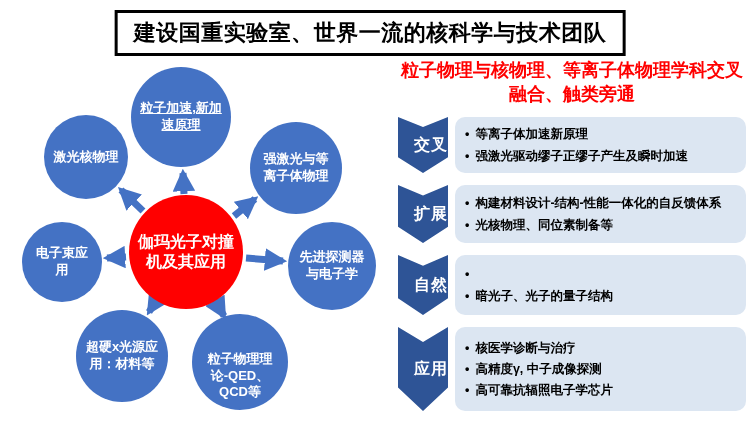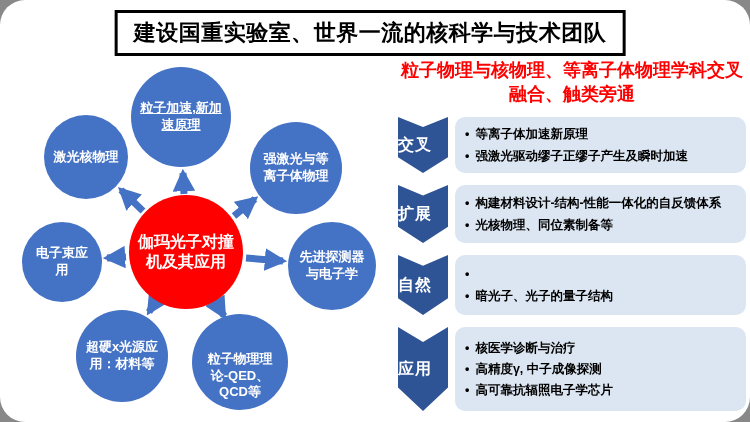--- a/index.html
+++ b/index.html
@@ -4,21 +4,20 @@
 <style>
   html,body{margin:0;padding:0;background:#888;}
   *{box-sizing:border-box;}
   .canvas{
     position:relative;
     width:750px;height:422px;
     margin:0 auto;
     background:#ffffff;
     overflow:hidden;
     font-family:"Liberation Sans","DejaVu Sans",sans-serif;
-    border-radius:25px;
   }
   
   .title-box{
     position:absolute;left:50%;top:10px;transform:translateX(-51%);
     border:3px solid #000;
     padding:5px 16px;
     font-size:22px;font-weight:bold;color:#000;
     white-space:nowrap;letter-spacing:.5px;
     background:#fff;
   }
@@ -48,21 +47,21 @@
   }
   .row{display:flex;gap:7px;align-items:stretch;}
   .row.r1{min-height:56px;}
   .row.r2{min-height:58px;}
   .row.r3{min-height:60px;}
   .row.r4{min-height:84px;}
   .chevron{
     width:50px;flex:0 0 50px;
     background:var(--chevron-blue,#2E5496);
     clip-path:polygon(0% 0%,50% 18%,100% 0%,100% 72%,50% 100%,0% 72%);
-    display:flex;align-items:center;justify-content:flex-start;
+    display:flex;align-items:center;justify-content:flex-end;
     color:#fff;font-weight:bold;font-size:16px;letter-spacing:1px;
   }
   .box{
     flex:1;background:var(--box-blue,#DCE6F2);
     border-radius:10px;padding:7px 10px;
     display:flex;flex-direction:column;justify-content:center;gap:3px;
   }
   .bullet{
     display:flex;gap:6px;align-items:flex-start;
     font-size:12.5px;font-weight:bold;color:#000;line-height:1.45;

